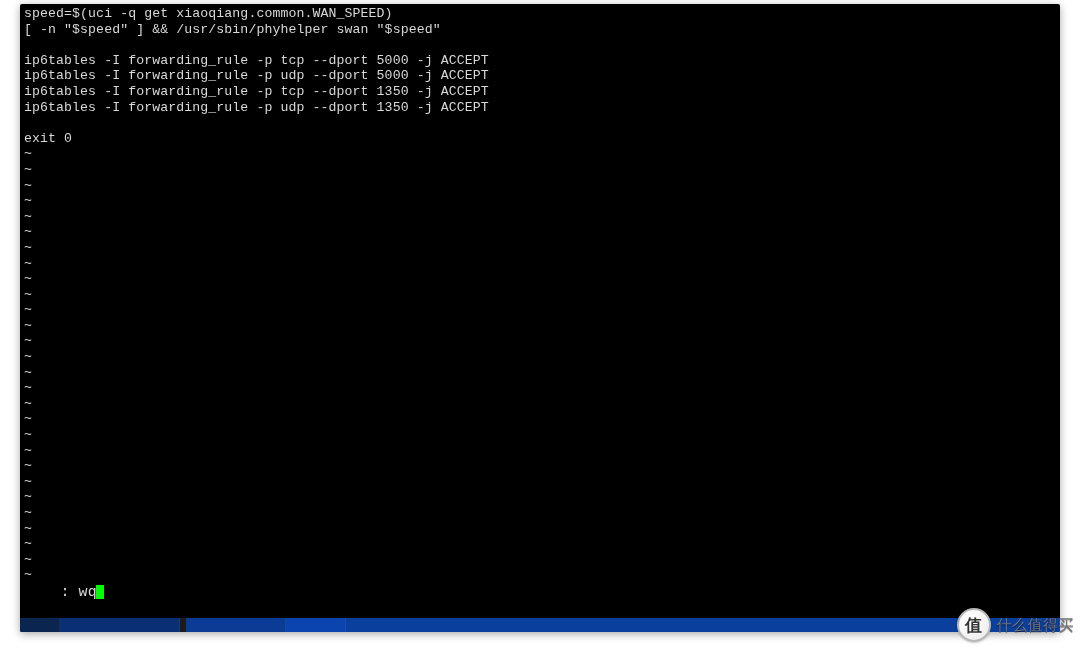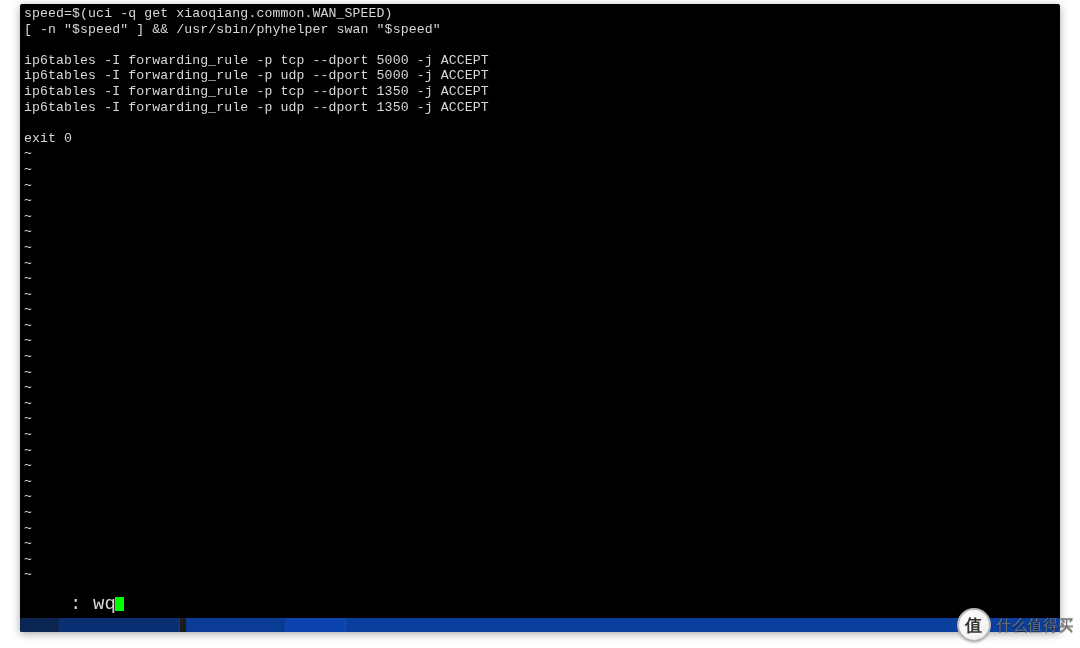--- a/index.html
+++ b/index.html
@@ -38,23 +38,23 @@
     }
     .terminal-content .line {
       display: block;
       height: 15.6px;
     }
     .terminal-content .tilde {
       color: #d8d8d8;
     }
     .command-line {
       position: absolute;
-      bottom: 4px;
+      bottom: 16px;
       left: 4px;
-      font-size: 19px;
+      font-size: 15px;
       line-height: 15.6px;
       color: #d8d8d8;
       white-space: pre;
       letter-spacing: 0.1px;
     }
     .cursor {
       display: inline-block;
       width: 8.5px;
       height: 14px;
       background: #00ff00;

